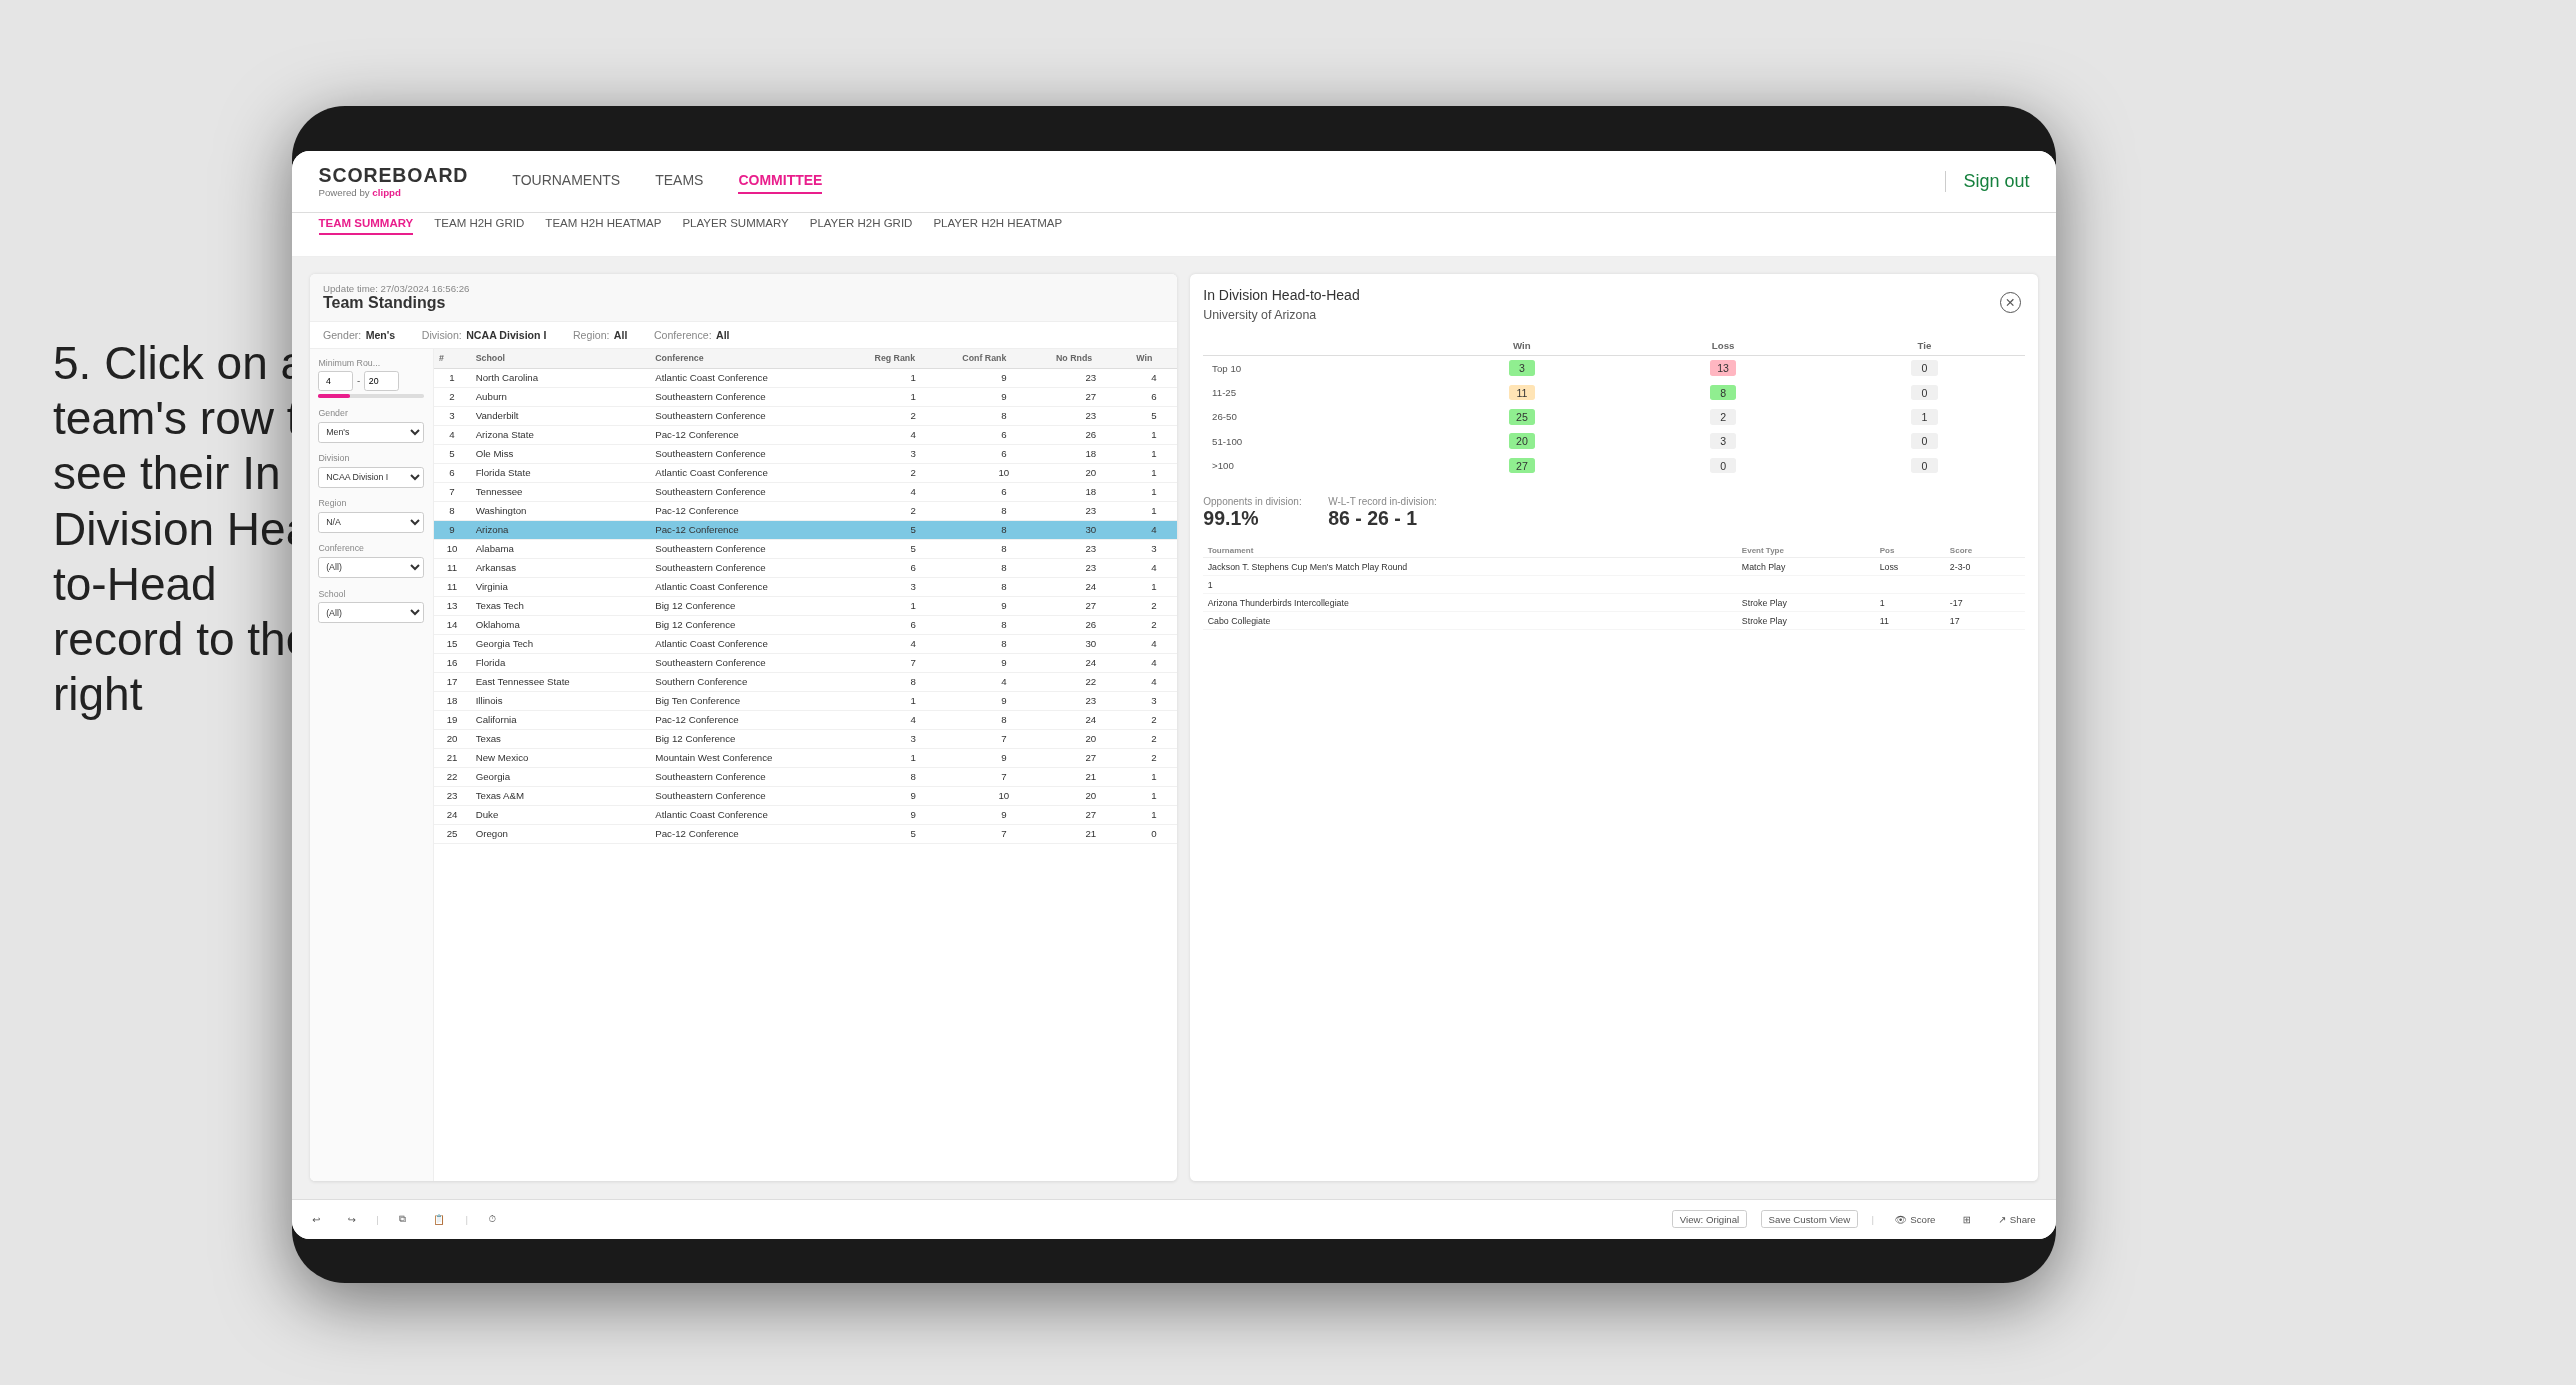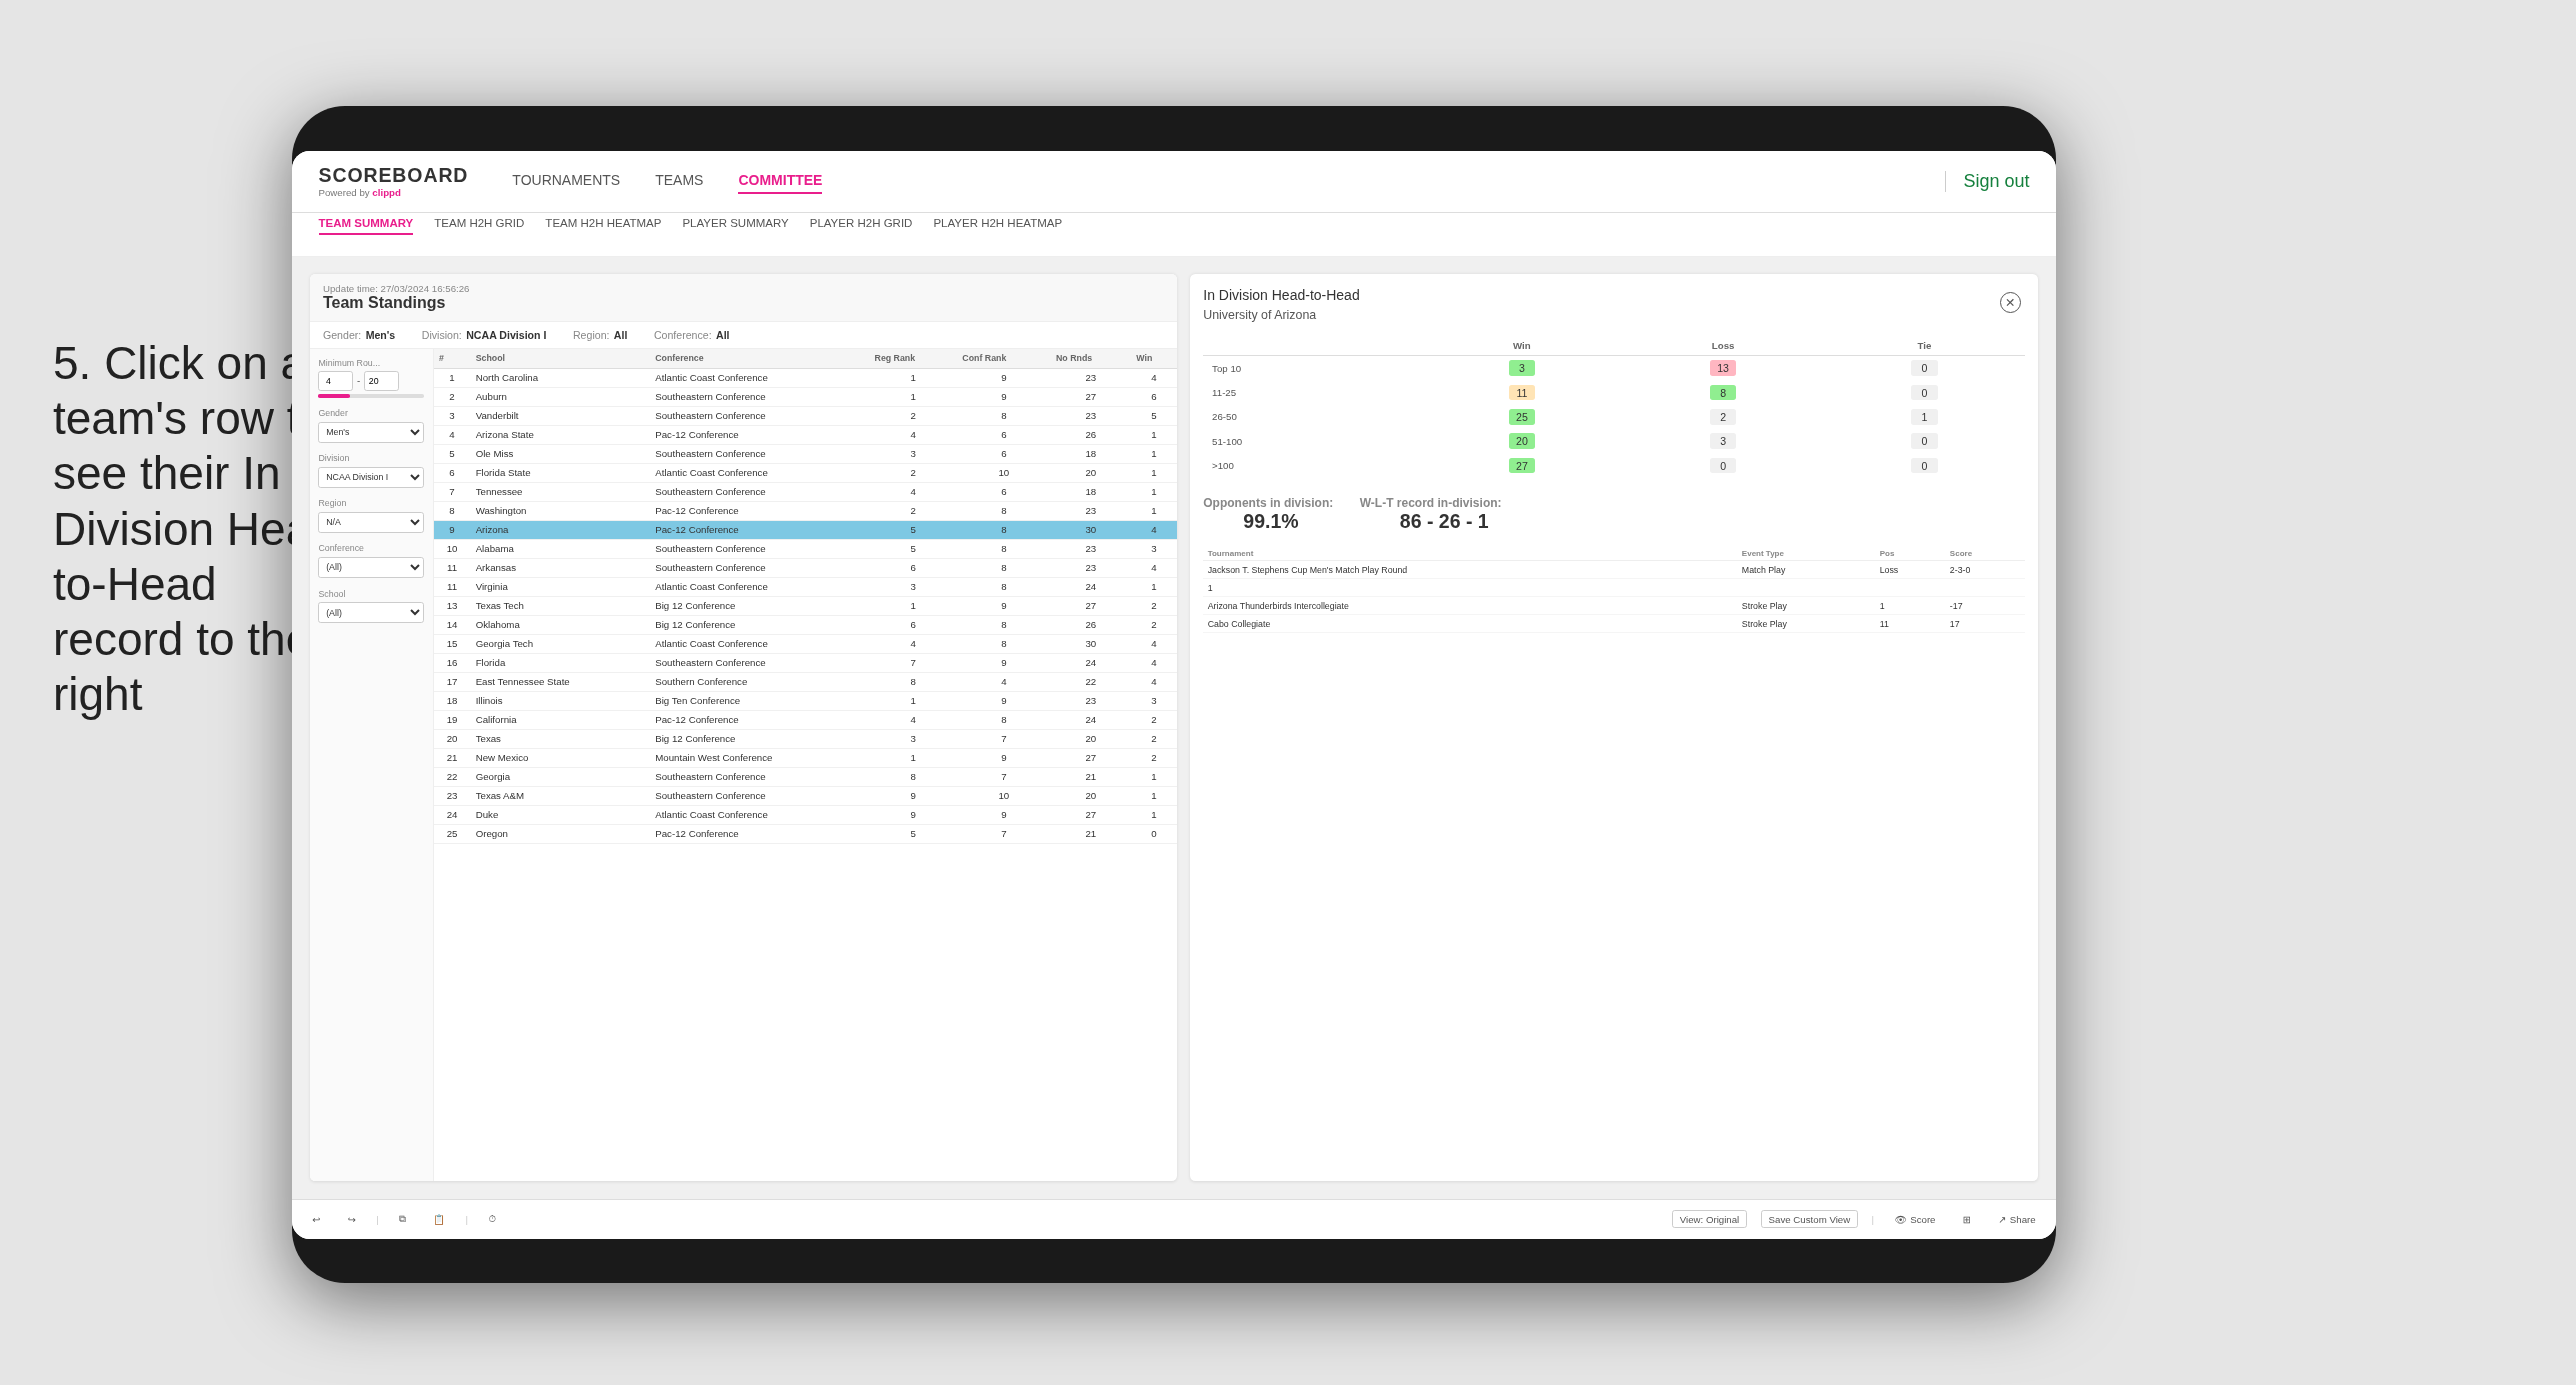--- a/index.html
+++ b/index.html
@@ -358,22 +358,22 @@
       margin-top: 13.3px;
       font-size: 9.7px;
       color: #555;
     }
     .opponents-stats {
       display: flex;
       gap: 26.5px;
       margin-top: 4.4px;
     }
     .stat-group { display: flex; flex-direction: column; }
-    .stat-label { font-size: 12px; color: #888; font-weight: bold; }
-    .stat-value { font-size: 19.5px; font-weight: bold; color: #333; margin-left: 40px; }
+    .stat-label { font-size: 10px; color: #888; }
+    .stat-value { font-size: 19.5px; font-weight: bold; color: #333; }
     
     .tournament-section {
       margin-top: 13.3px;
       font-size: 9.7px;
     }
     .tournament-table {
       width: 100%;
       border-collapse: collapse;
       font-size: 8.8px;
     }

